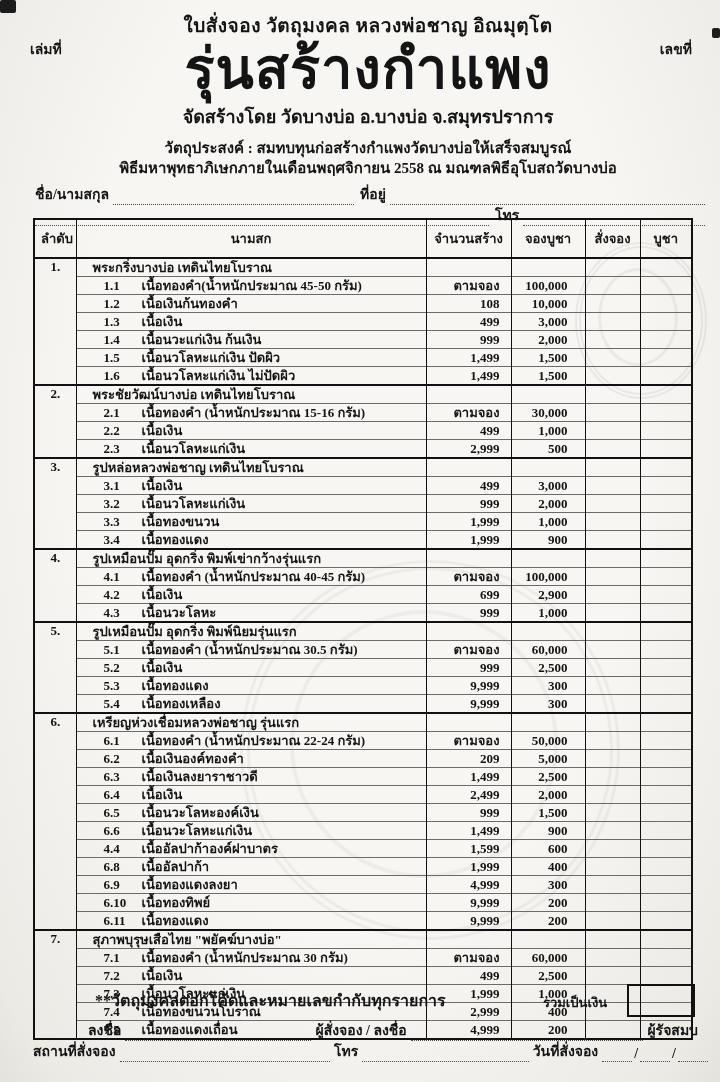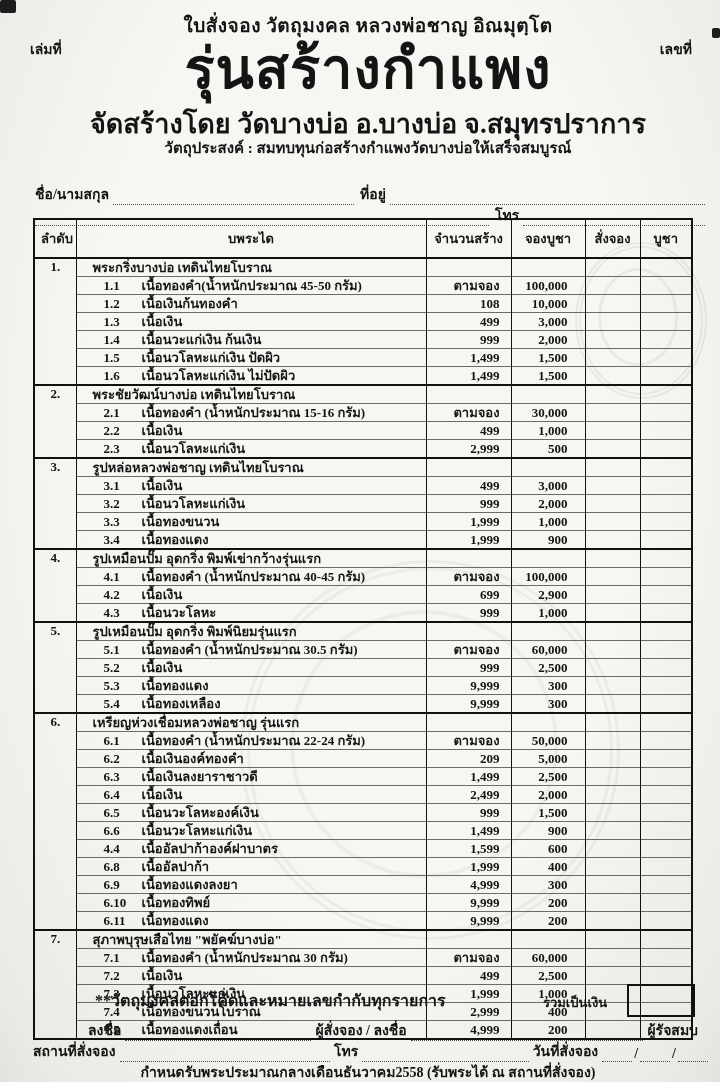--- a/index.html
+++ b/index.html
@@ -9,21 +9,21 @@
     font-family:"Liberation Serif","DejaVu Serif",serif;
     color:#141414;font-weight:700;overflow:hidden;
   }
   .abs{position:absolute;}
   .ctr{left:16px;right:0;text-align:center;}
   .artifact{background:#1c1c1c;border-radius:2px;}
   .ring{border-radius:50%;pointer-events:none;}
   .top-line{top:10px;font-size:19px;letter-spacing:.5px;}
   .side-label{top:38px;font-size:14px;}
   .main-title{top:38px;font-size:56px;line-height:62px;letter-spacing:1px;}
-  .subtitle{top:102px;font-size:27px;}
+  .subtitle{top:102px;font-size:18px;}
   .purpose{top:136px;font-size:15px;}
   .ceremony{top:156px;font-size:15px;}
   .fieldrow{display:flex;align-items:flex-end;font-size:14px;}
   .dots{border-bottom:1.6px dotted #4a4a4a;height:14px;flex:1 1 auto;min-width:18px;}
   .lbl{white-space:nowrap;padding:0 4px 0 0;}
   .items-table{
     position:absolute;left:33px;top:218px;width:658px;
     border-collapse:collapse;table-layout:fixed;
   }
   .items-table th{
@@ -63,20 +63,21 @@
   <div class="abs ring" style="left:598px;top:268px;width:74px;height:92px;border:3px solid rgba(0,0,0,0.05);"></div>
   <div class="abs ring" style="left:240px;top:560px;width:360px;height:360px;border:10px double rgba(0,0,0,0.045);"></div>
   <div class="abs ring" style="left:290px;top:610px;width:260px;height:260px;border:4px solid rgba(0,0,0,0.04);"></div>
 
   <div class="abs ctr top-line">ใบสั่งจอง วัตถุมงคล หลวงพ่อชาญ อิณมุตฺโต</div>
   <div class="abs side-label" style="left:30px;">เล่มที่</div>
   <div class="abs side-label" style="right:28px;">เลขที่</div>
   <div class="abs ctr main-title">รุ่นสร้างกำแพง</div>
   <div class="abs ctr subtitle">จัดสร้างโดย วัดบางบ่อ อ.บางบ่อ จ.สมุทรปราการ</div>
   <div class="abs ctr purpose">วัตถุประสงค์ : สมทบทุนก่อสร้างกำแพงวัดบางบ่อให้เสร็จสมบูรณ์</div>
+  <div class="abs ctr ceremony">พิธีมหาพุทธาภิเษกภายในเดือนพฤศจิกายน 2558 ณ มณฑลพิธีอุโบสถวัดบางบ่อ</div>
 
   <div class="abs fieldrow" style="left:35px;right:15px;top:183px;">
     <span class="lbl">ชื่อ/นามสกุล</span>
     <span class="dots" style="flex:2.6;"></span>
     <span class="lbl" style="padding-left:6px;">ที่อยู่</span>
     <span class="dots" style="flex:3.4;"></span>
   </div>
   <div class="abs fieldrow" style="left:35px;right:15px;top:204px;">
     <span class="dots" style="flex:5;"></span>
     <span class="lbl" style="padding-left:6px;">โทร</span>
@@ -88,21 +89,21 @@
       <col style="width:42px">
         <col style="width:350px">
         <col style="width:85px">
       <col style="width:74px">
         <col style="width:55px">
         <col style="width:52px">
     </colgroup>
     <thead>
         <tr>
           <th>ลำดับ</th>
-          <th>บพระได</th>
+          <th>นามสก</th>
           <th>จำนวนสร้าง</th>
           <th>จองบูชา</th>
           <th>สั่งจอง</th>
           <th>บูชา</th>
         </tr>
       </thead>
     <tbody>
         <tr class="sec-row">
           <td class="sec-no" rowspan="7">1.</td>
           <td class="sec-title">พระกริ่งบางบ่อ เทดินไทยโบราณ</td>
@@ -431,15 +432,14 @@
     <span class="lbl" style="padding-left:4px;">โทร</span>
     <span class="dots" style="flex:1.9;"></span>
     <span class="lbl" style="padding-left:4px;">วันที่สั่งจอง</span>
     <span class="dslot"></span>
     <span class="slash">/</span>
     <span class="dslot"></span>
     <span class="slash">/</span>
     <span class="dslot"></span>
   </div>
 
-  <div class="abs ctr footer-note">กำหนดรับพระประมาณกลางเดือนธันวาคม2558 (รับพระได้ ณ สถานที่สั่งจอง)</div>
 
 </div>
 
 </body></html>

